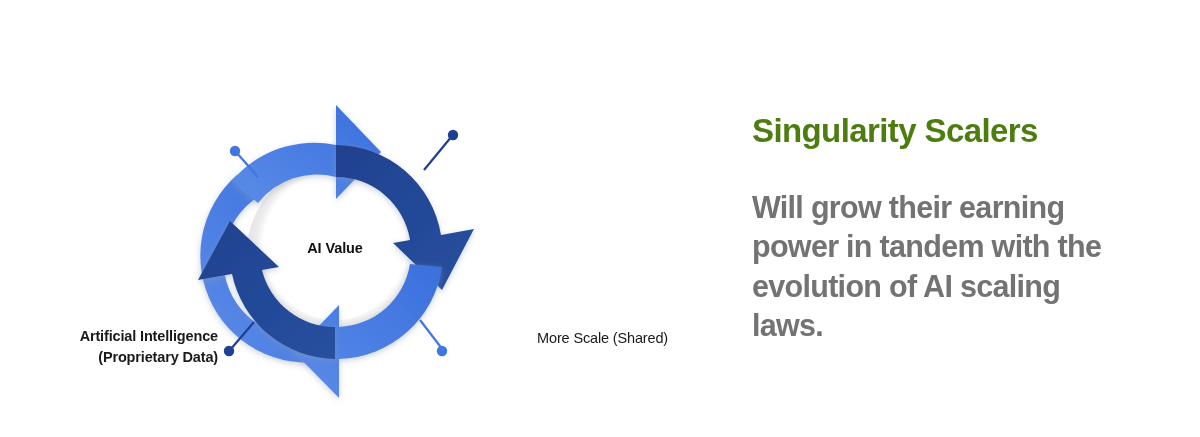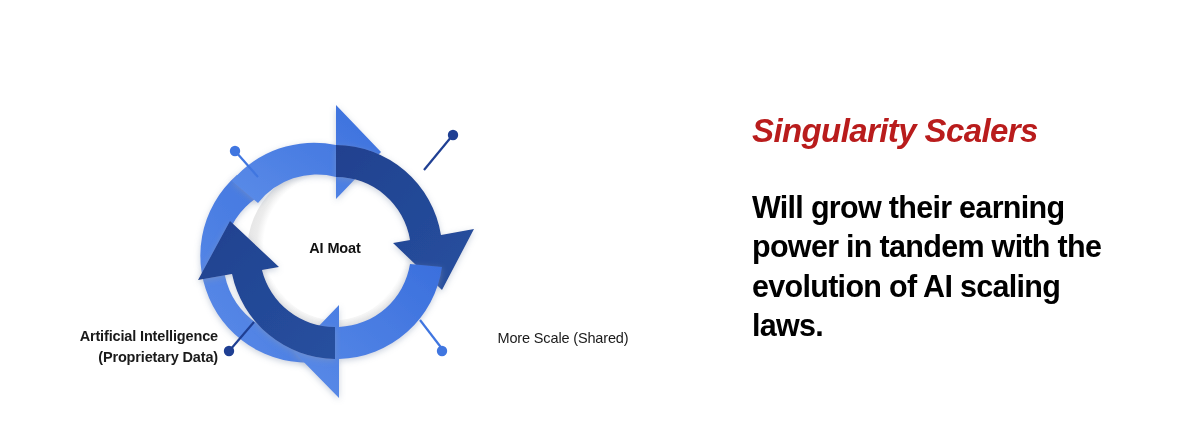--- a/index.html
+++ b/index.html
@@ -66,21 +66,21 @@
   #label-product-value {
     left: 468px;
     top: 115px;
     width: 210px;
     text-align: left;
   }
   #label-more-scale {
     left: 458px;
     top: 328px;
     width: 210px;
-    text-align: center;
+    text-align: right;
   }
   #label-artificial-intelligence {
     left: 20px;
     top: 326px;
     width: 198px;
     text-align: right;
   }
 
   
   #text-panel {
@@ -89,33 +89,32 @@
     top: 0;
     width: 420px;
     height: 437px;
   }
   #panel-heading {
     position: absolute;
     left: 0;
     top: 113px;
     font-size: 33px;
     font-weight: bold;
-    color: #b91c1c;
+    color: #4d7c0f;
     letter-spacing: -0.6px;
     line-height: 1.1;
-    font-style: italic;
   }
   #panel-body {
     position: absolute;
     left: 0;
     top: 188px;
     width: 372px;
     font-size: 30.5px;
     font-weight: bold;
-    color: #000000;
+    color: #737373;
     line-height: 1.29;
     letter-spacing: -0.7px;
   }
 </style>
 </head>
 <body>
 
 <div id="canvas">
 
   <div id="cycle-diagram">
@@ -224,21 +223,21 @@
         <line x1="443" y1="350" x2="420" y2="320" stroke="#4076e0" stroke-width="2.2"></line>
         <circle cx="442" cy="351" r="5.2" fill="#4076e0"></circle>
       </g>
 
       <g>
         <line x1="230" y1="350" x2="254" y2="322" stroke="#1f3f93" stroke-width="2.2"></line>
         <circle cx="229" cy="351" r="5.2" fill="#1f3f93"></circle>
       </g>
     </svg>
 
-    <div class="center-label">AI Moat</div>
+    <div class="center-label">AI Value</div>
 
 
 
     <div class="node-label" id="label-more-scale">More Scale (Shared)</div>
 
     <div class="node-label bold" id="label-artificial-intelligence">Artificial Intelligence
 (Proprietary Data)</div>
   </div>
 
   <div id="text-panel">

